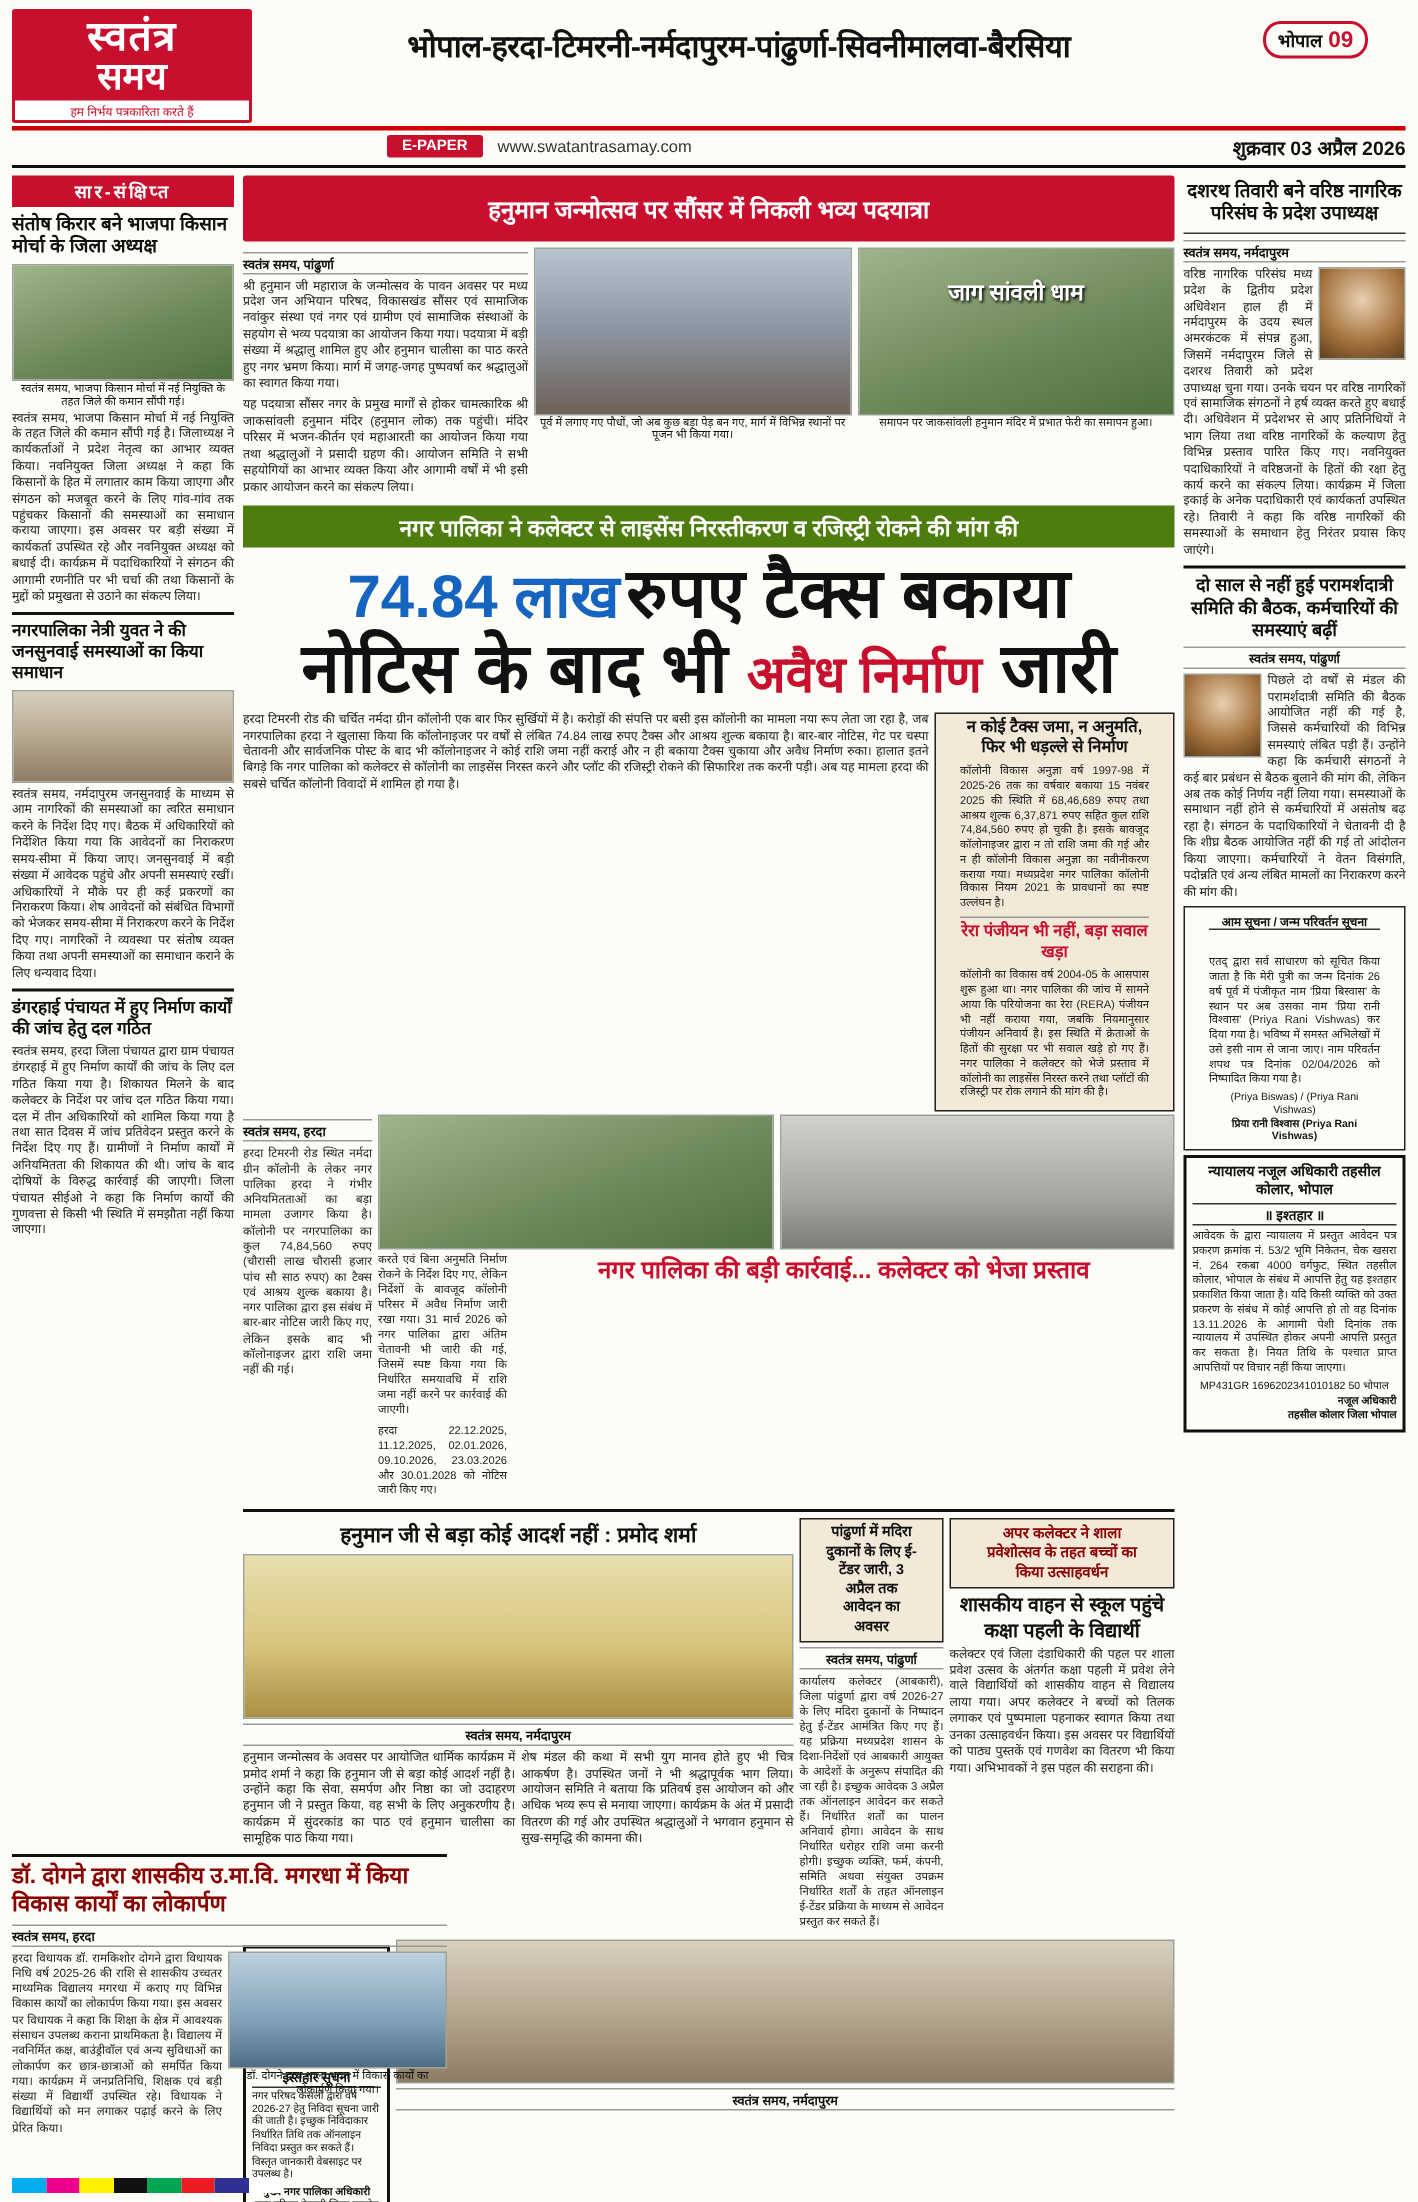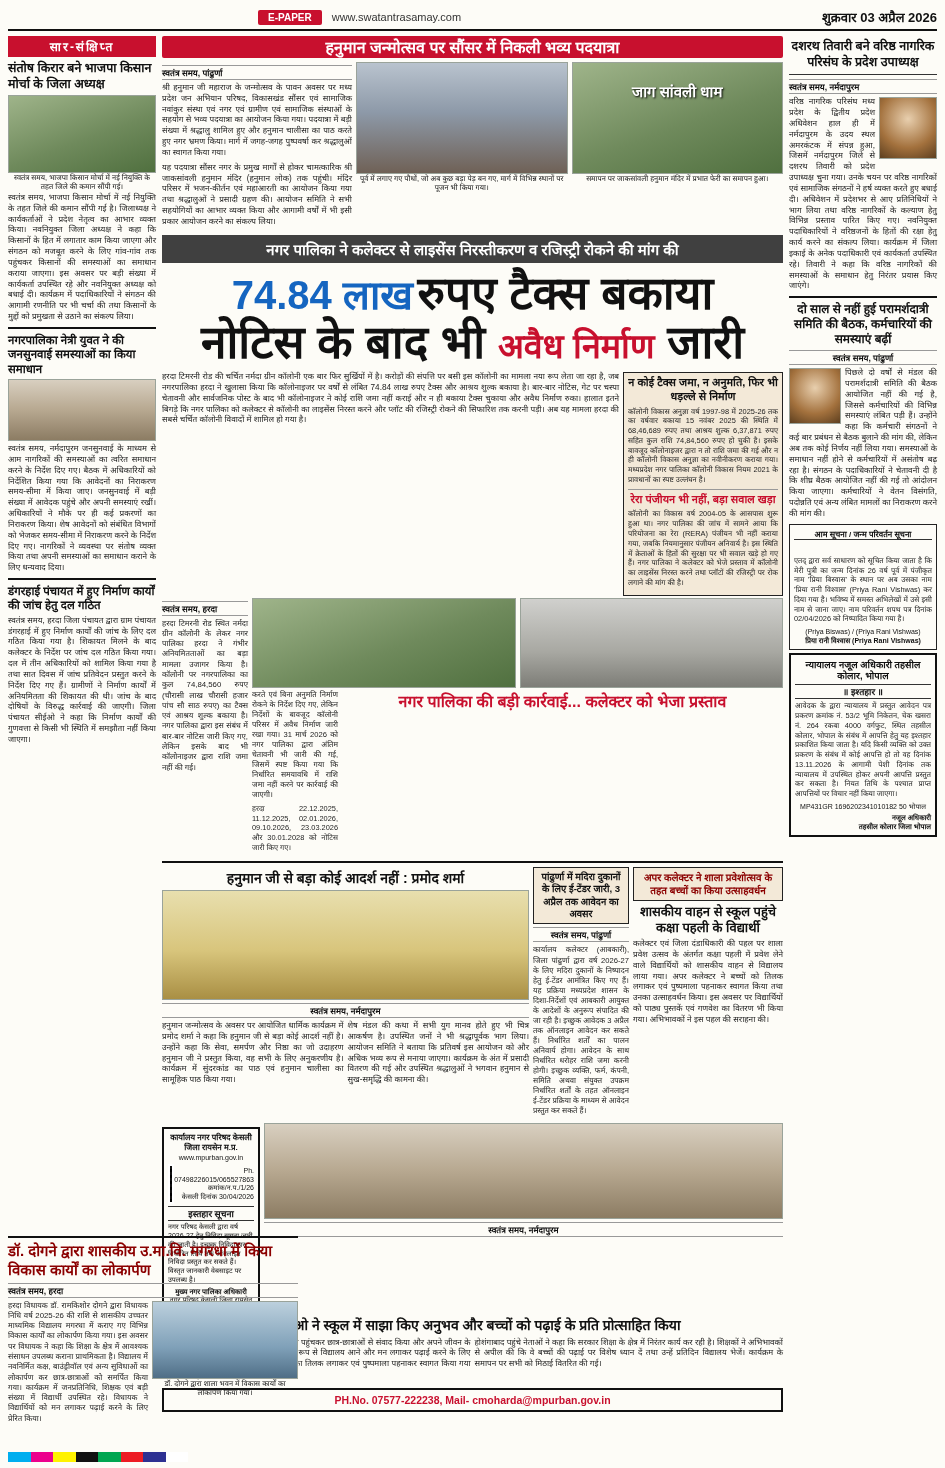--- a/index.html
+++ b/index.html
@@ -49,27 +49,27 @@
   .photo.people { background:linear-gradient(180deg,#b9c3ce 0%,#8d99a8 45%,#6f6156 100%); }
   .photo.indoor { background:linear-gradient(180deg,#d8cfc0 0%,#b7a890 50%,#8c7c63 100%); }
   .photo.blue { background:linear-gradient(180deg,#bcd0dd 0%,#7fa0b8 60%,#4f6e86); }
   .photo.yellow { background:linear-gradient(180deg,#e8dfae 0%,#d8c57c 55%,#a98f44); }
   .photo.grey { background:linear-gradient(180deg,#d0d0cd 0%,#a8a8a2 60%,#7d7d77); }
   .cap { font-size:7.4px; text-align:center; padding:1px 2px; line-height:1.2; }
 
   .avatar { background:radial-gradient(circle at 50% 35%, #e8cfae, #a3713d 60%, #5d3f1f); }
 
   
-  .blackband { background:#404040; color:#fff; text-align:center; font-weight:bold; font-size:15px; padding:4px 6px; }
+  .blackband { background:#4d7c0f; color:#fff; text-align:center; font-weight:bold; font-size:15px; padding:4px 6px; }
   .mega { text-align:center; line-height:1.08; margin:6px 0 4px; }
   .mega .n { color:#1565c0; font-size:40px; font-weight:bold; }
   .mega .b { color:#111; font-size:46px; font-weight:bold; }
   .mega .r { color:#c8102e; font-size:34px; font-weight:bold; }
 
-  .boxed { border:1px solid #222; padding:3px 4px; }
+  .boxed { border:1px solid #222; padding:3px 16px; }
   .tinted { background:#f3e9d8; }
   .redtxt { color:#c8102e; }
   .ctr { text-align:center; }
   .b { font-weight:bold; }
 
   .adbox { border:2px solid #111; padding:4px; margin-top:4px; }
   .adbox .govt { text-align:center; font-size:8px; line-height:1.3; }
 
   .stripe { height:10px; display:flex; margin-top:4px; }
   .stripe div { flex:1; }
@@ -80,20 +80,35 @@
       background-blend-mode:multiply; border:2px solid #fff; }
   .mini { font-size:7px; line-height:1.25; }
   .flex { display:flex; }
   .gap4 { gap:4px; }
 </style>
 </head>
 <body>
 
 <div class="page">
 
+  <div class="masthead">
+    <div class="logo-box">
+      <div class="l1">स्वतंत्र</div>
+      <div class="l2">समय</div>
+      <div class="l3">हम निर्भय पत्रकारिता करते हैं</div>
+    </div>
+    <div class="mast-mid">
+      <div class="edition">भोपाल-हरदा-टिमरनी-नर्मदापुरम-पांढुर्णा-सिवनीमालवा-बैरसिया</div>
+    </div>
+    <div class="mast-right">
+      <span class="city-badge">
+        <span>भोपाल</span><span class="pg">09</span>
+      </span>
+    </div>
+  </div>
 
   <div class="subbar">
     <span class="epaper">E-PAPER</span>
     <span class="site">www.swatantrasamay.com</span>
     <span class="date">शुक्रवार 03 अप्रैल 2026</span>
   </div>
 
   <div class="cols">
 
     <div class="col-l">
@@ -109,21 +124,21 @@
       <div class="photo indoor" style="height:62px"></div>
       <p class="body" style="margin-top:3px">स्वतंत्र समय, नर्मदापुरम जनसुनवाई के माध्यम से आम नागरिकों की समस्याओं का त्वरित समाधान करने के निर्देश दिए गए। बैठक में अधिकारियों को निर्देशित किया गया कि आवेदनों का निराकरण समय-सीमा में किया जाए। जनसुनवाई में बड़ी संख्या में आवेदक पहुंचे और अपनी समस्याएं रखीं। अधिकारियों ने मौके पर ही कई प्रकरणों का निराकरण किया। शेष आवेदनों को संबंधित विभागों को भेजकर समय-सीमा में निराकरण करने के निर्देश दिए गए। नागरिकों ने व्यवस्था पर संतोष व्यक्त किया तथा अपनी समस्याओं का समाधान कराने के लिए धन्यवाद दिया।</p>
 
       <div class="hr2"></div>
       <h2 class="hl" style="font-size:11.5px">डंगरहाई पंचायत में हुए निर्माण कार्यों की जांच हेतु दल गठित</h2>
       <p class="body">स्वतंत्र समय, हरदा जिला पंचायत द्वारा ग्राम पंचायत डंगरहाई में हुए निर्माण कार्यों की जांच के लिए दल गठित किया गया है। शिकायत मिलने के बाद कलेक्टर के निर्देश पर जांच दल गठित किया गया। दल में तीन अधिकारियों को शामिल किया गया है तथा सात दिवस में जांच प्रतिवेदन प्रस्तुत करने के निर्देश दिए गए हैं। ग्रामीणों ने निर्माण कार्यों में अनियमितता की शिकायत की थी। जांच के बाद दोषियों के विरुद्ध कार्रवाई की जाएगी। जिला पंचायत सीईओ ने कहा कि निर्माण कार्यों की गुणवत्ता से किसी भी स्थिति में समझौता नहीं किया जाएगा।</p>
     </div>
 
     <div class="col-m">
 
-      <div style="background:#c8102e;color:#fff;text-align:center;font-weight:bold;font-size:16px;padding:0 4px;border-radius:2px">हनुमान जन्मोत्सव पर सौंसर में निकली भव्य पदयात्रा</div>
+      <div style="background:#c8102e;color:#fff;text-align:center;font-weight:bold;font-size:16px;padding:11px 4px;border-radius:2px">हनुमान जन्मोत्सव पर सौंसर में निकली भव्य पदयात्रा</div>
 
       <div class="flex gap4" style="margin-top:4px">
         <div style="width:190px">
           <div class="byline">स्वतंत्र समय, पांढुर्णा</div>
           <p class="body">श्री हनुमान जी महाराज के जन्मोत्सव के पावन अवसर पर मध्य प्रदेश जन अभियान परिषद, विकासखंड सौंसर एवं सामाजिक नवांकुर संस्था एवं नगर एवं ग्रामीण एवं सामाजिक संस्थाओं के सहयोग से भव्य पदयात्रा का आयोजन किया गया। पदयात्रा में बड़ी संख्या में श्रद्धालु शामिल हुए और हनुमान चालीसा का पाठ करते हुए नगर भ्रमण किया। मार्ग में जगह-जगह पुष्पवर्षा कर श्रद्धालुओं का स्वागत किया गया।</p>
           <p class="body">यह पदयात्रा सौंसर नगर के प्रमुख मार्गों से होकर चामत्कारिक श्री जाकसांवली हनुमान मंदिर (हनुमान लोक) तक पहुंची। मंदिर परिसर में भजन-कीर्तन एवं महाआरती का आयोजन किया गया तथा श्रद्धालुओं ने प्रसादी ग्रहण की। आयोजन समिति ने सभी सहयोगियों का आभार व्यक्त किया और आगामी वर्षों में भी इसी प्रकार आयोजन करने का संकल्प लिया।</p>
         </div>
         <div style="flex:1">
           <div class="flex gap4">
             <div style="flex:1">

